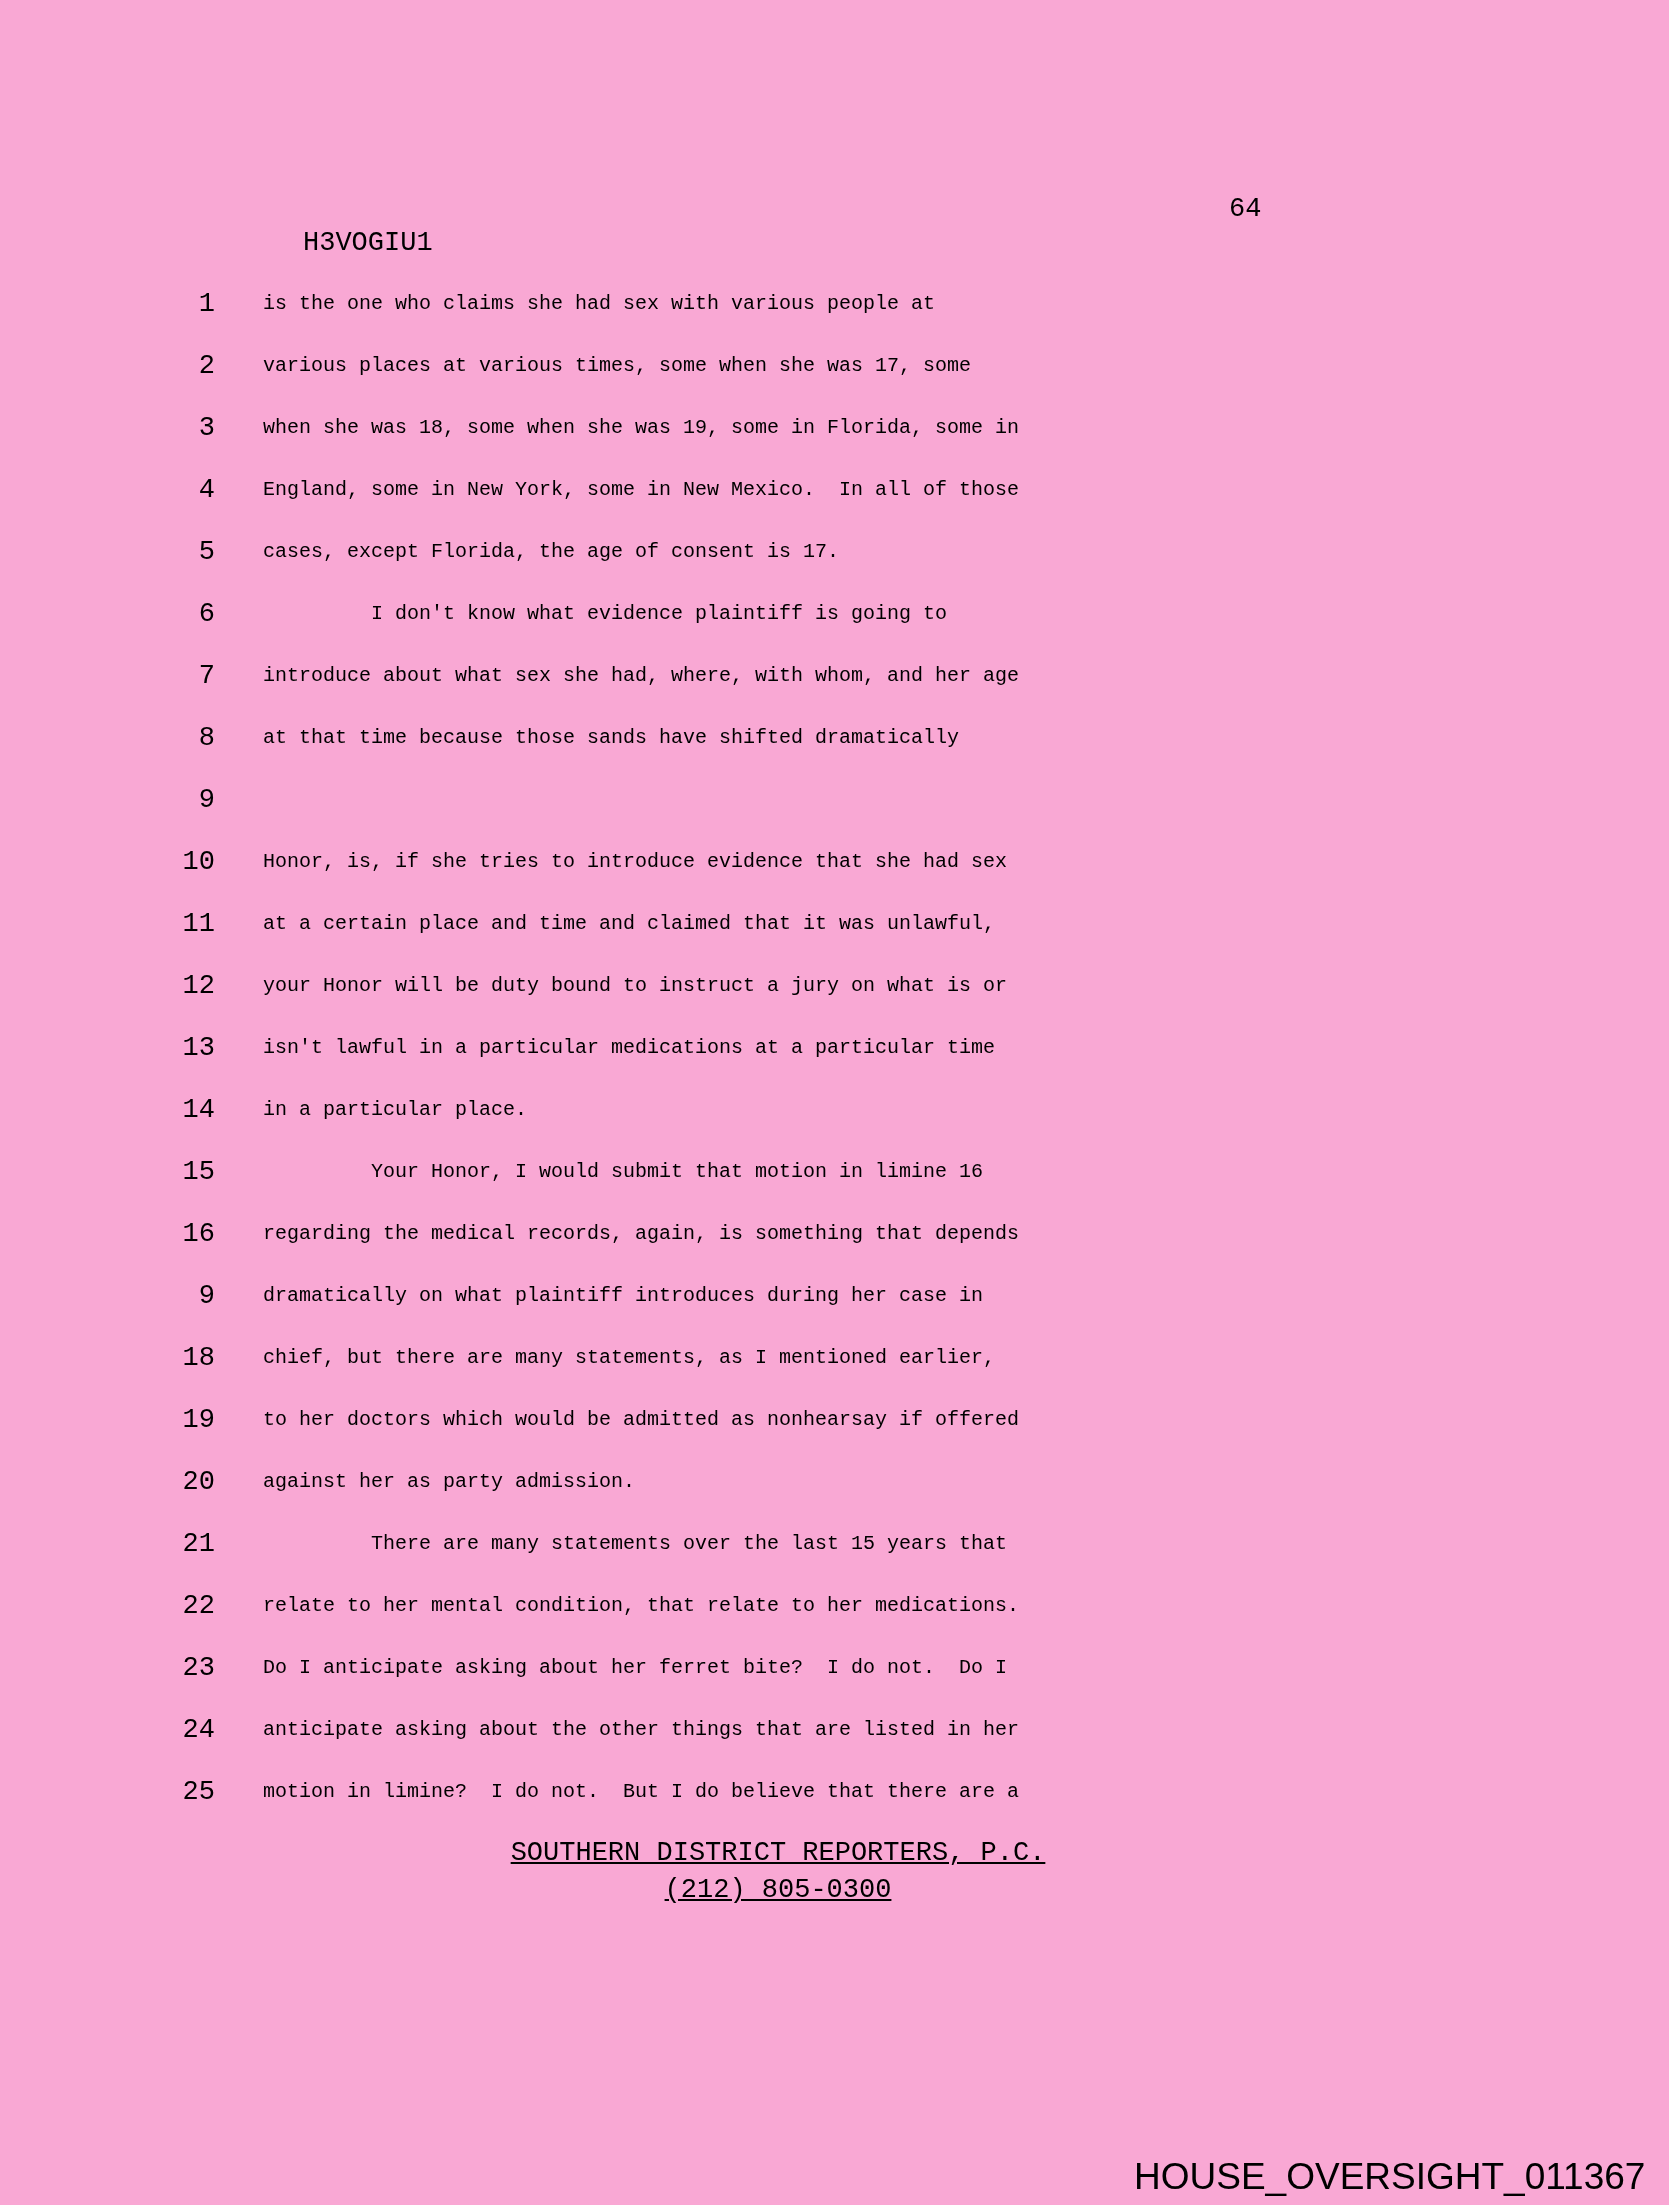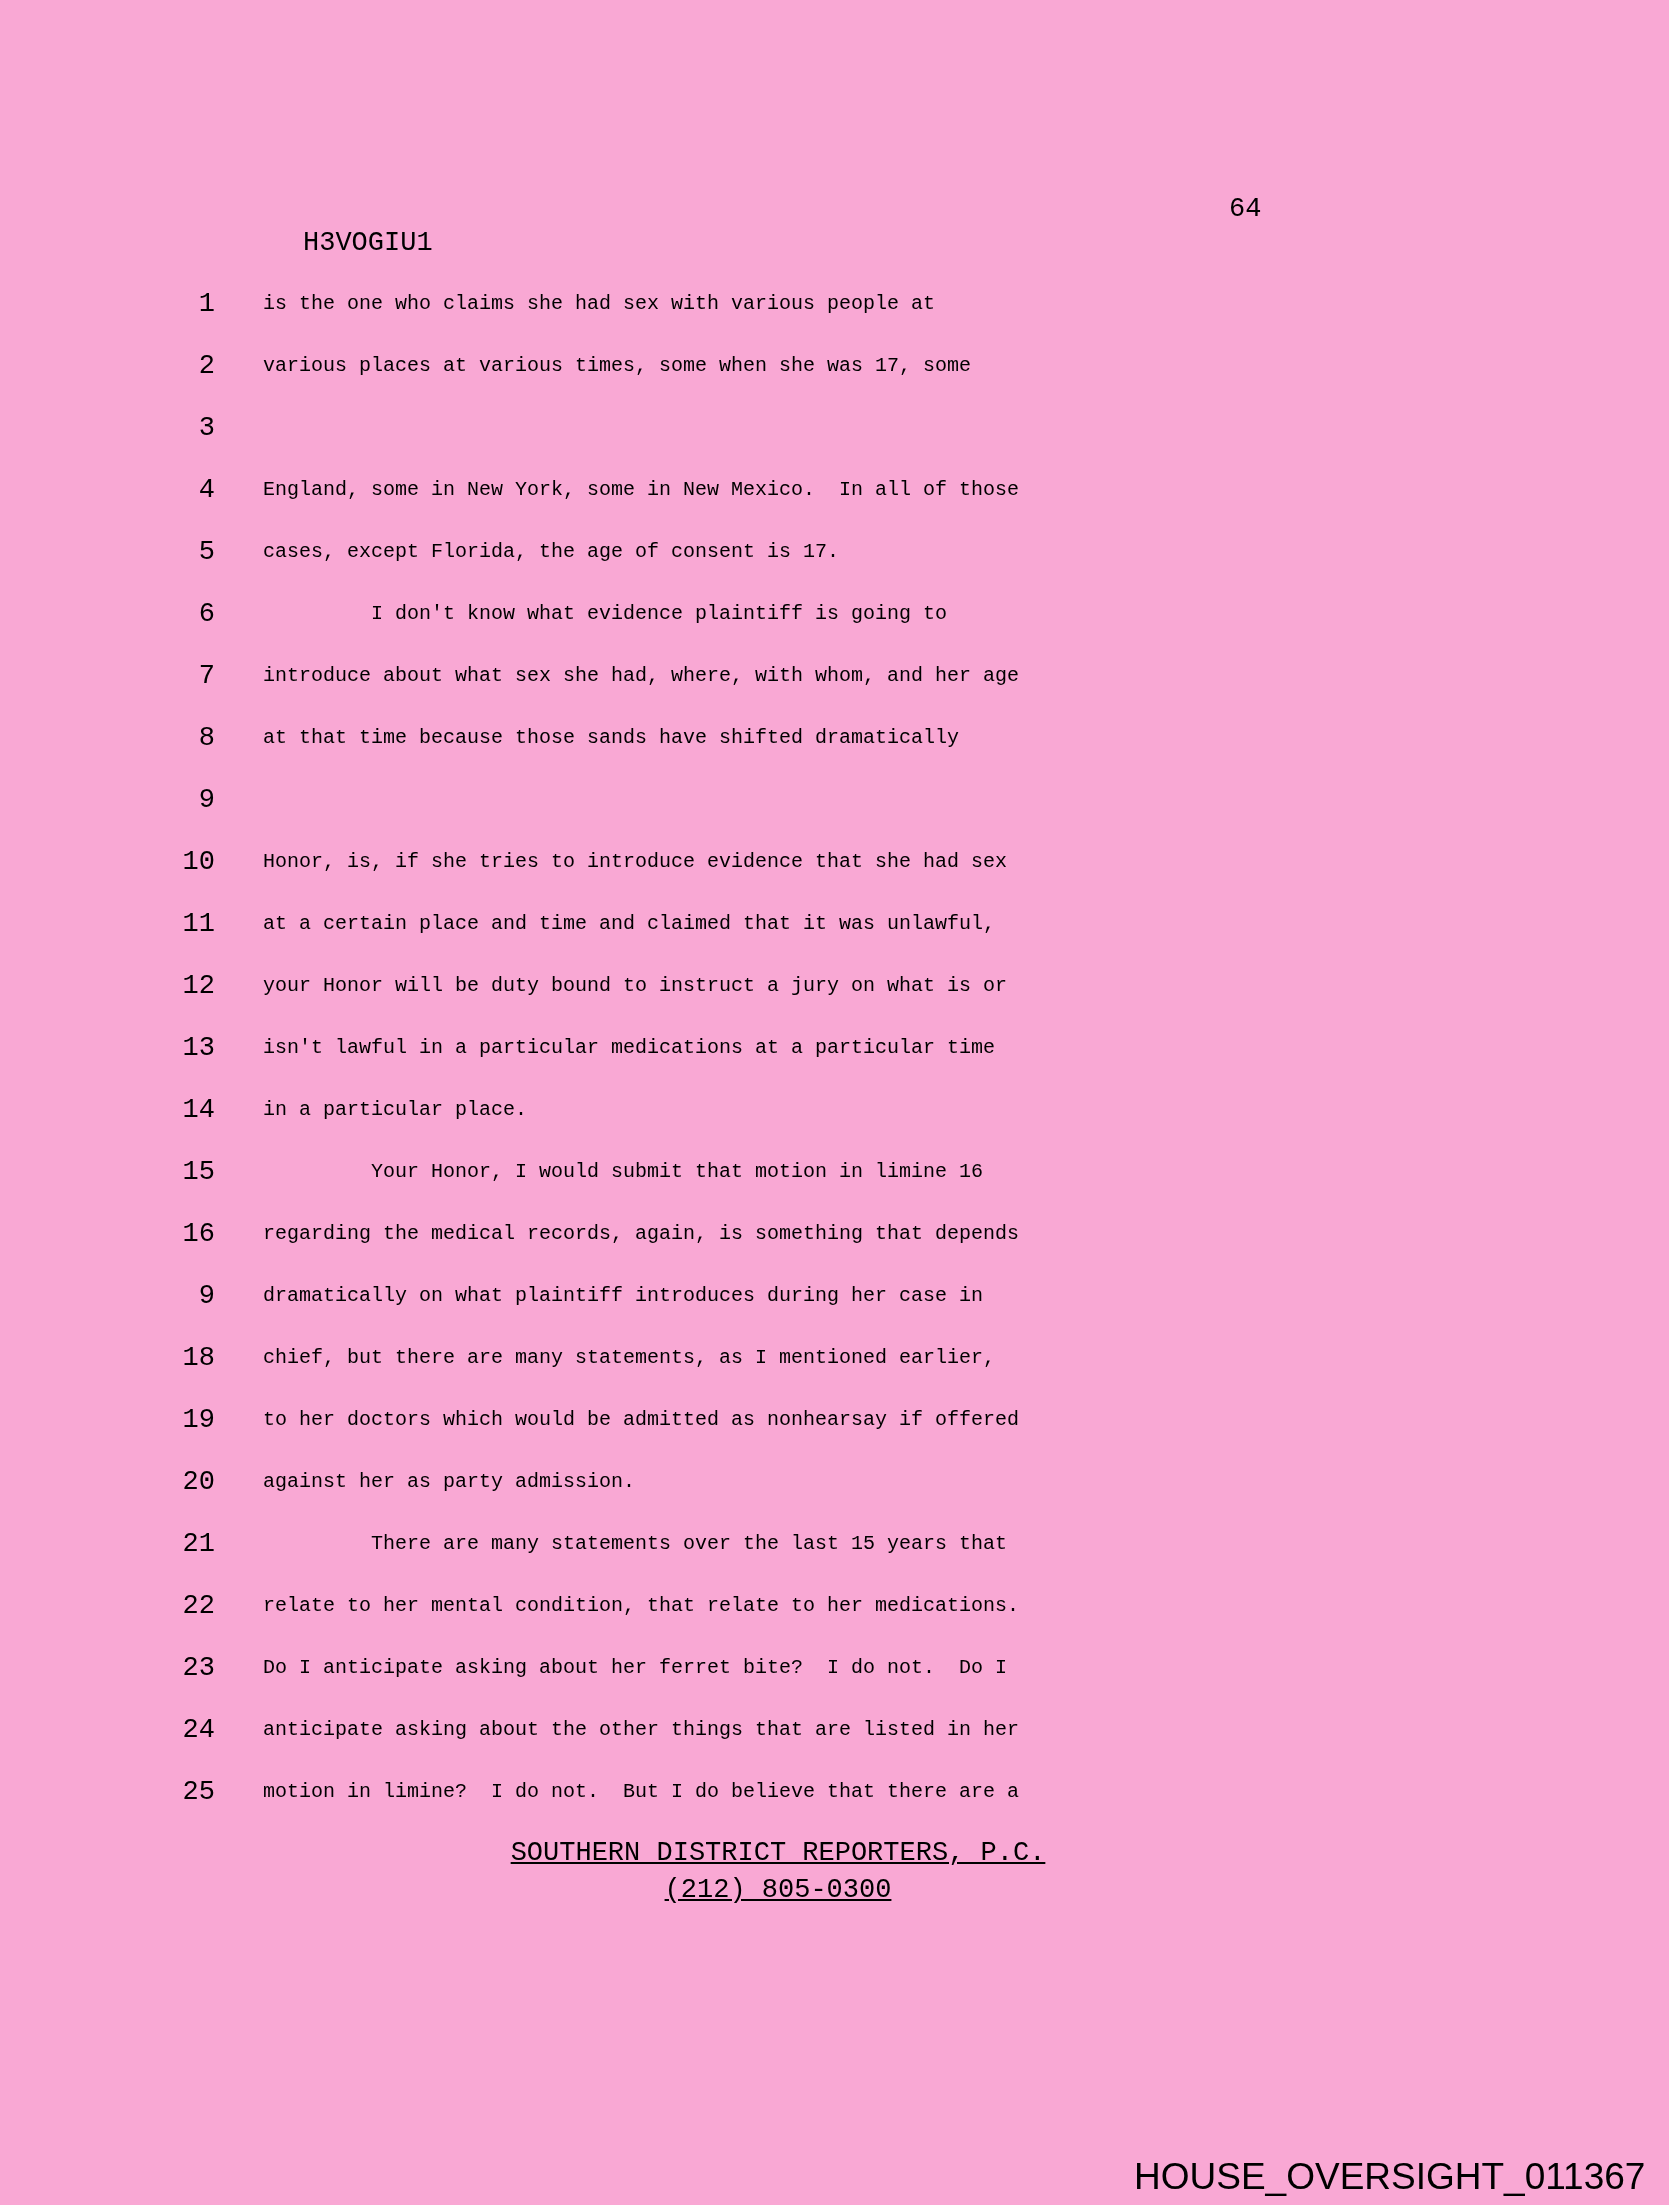--- a/index.html
+++ b/index.html
@@ -97,20 +97,21 @@
       <span class="line-text">is the one who claims she had sex with various people at</span>
     </div>
 
     <div class="line-row">
       <span class="line-num">2</span>
       <span class="line-text">various places at various times, some when she was 17, some</span>
     </div>
 
     <div class="line-row">
       <span class="line-num">3</span>
+      <span class="line-text">when she was 18, some when she was 19, some in Florida, some in</span>
     </div>
 
     <div class="line-row">
       <span class="line-num">4</span>
       <span class="line-text">England, some in New York, some in New Mexico.  In all of those</span>
     </div>
 
     <div class="line-row">
       <span class="line-num">5</span>
       <span class="line-text">cases, except Florida, the age of consent is 17.</span>

